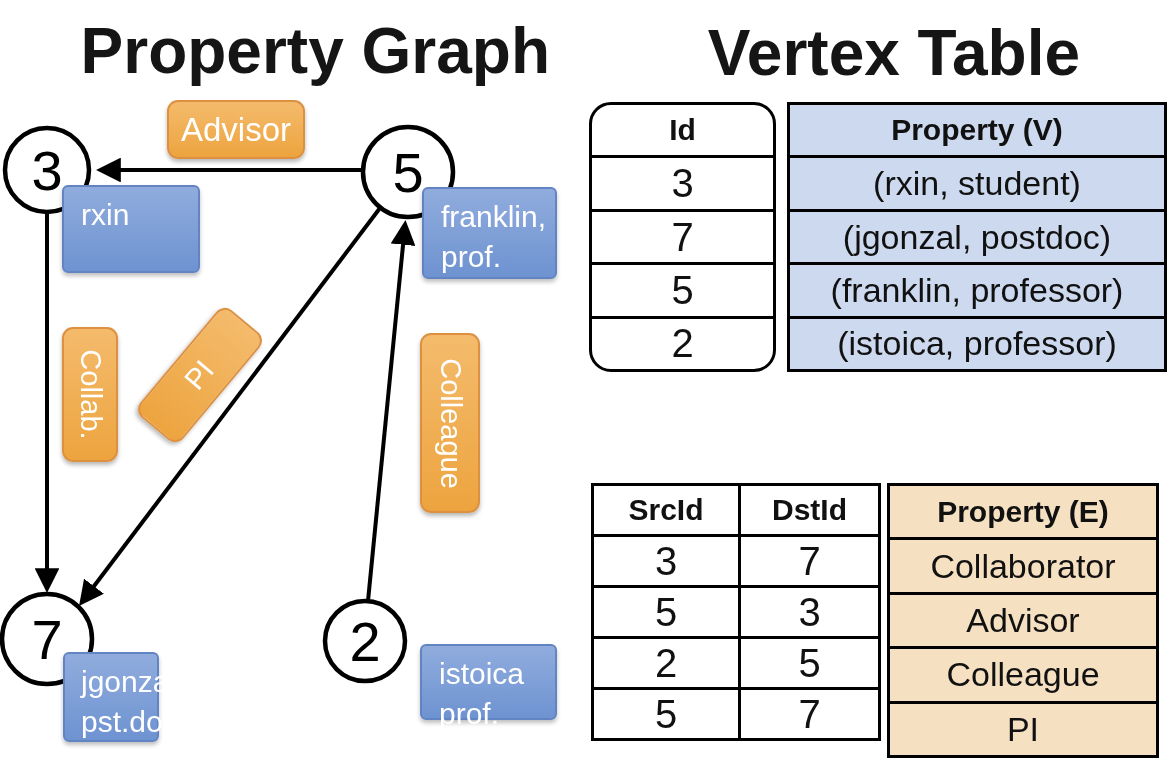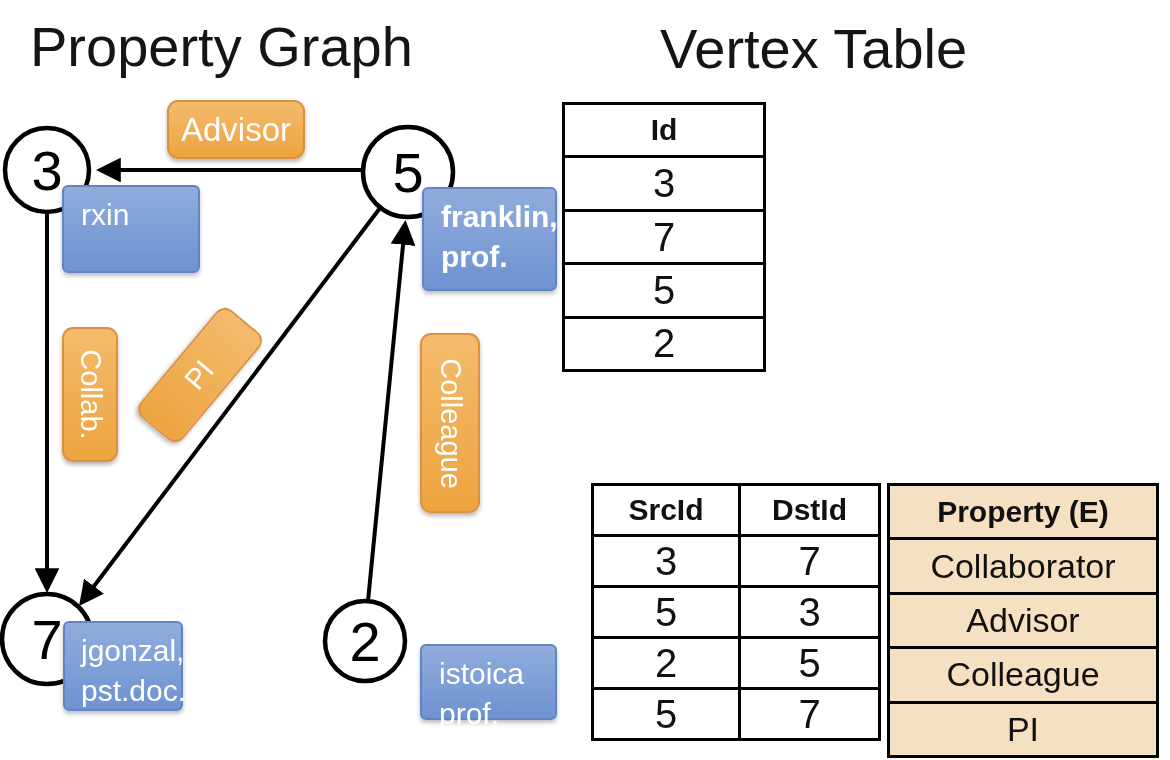--- a/index.html
+++ b/index.html
@@ -2,22 +2,22 @@
 <html><head>
 <meta charset="utf-8">
 <style>
   html,body{margin:0;padding:0;background:#fff;}
   #stage{
     position:relative;width:1170px;height:760px;background:#ffffff;overflow:hidden;
     font-family:"Liberation Sans", sans-serif;color:#111;
   }
   .abs{position:absolute;}
   .title{
-    font-size:56px;font-weight:400;letter-spacing:0px;color:#151515;
-    text-align:left;white-space:nowrap;
+    font-size:64px;font-weight:700;letter-spacing:0px;color:#151515;
+    text-align:right;white-space:nowrap;
   }
   
   .node-num{
     display:flex;align-items:center;justify-content:center;
     font-size:56px;color:#000;
   }
   
   .ebox{
     background:linear-gradient(180deg,#f4bb6c 0%,#eda43f 100%);
     border:2px solid #dd9140;border-radius:11px;
@@ -79,25 +79,25 @@
   </svg>
 
   <div class="abs node-num" style="left:5px;top:128px;width:84px;height:84px;">3</div>
   <div class="abs node-num" style="left:363px;top:127px;width:90px;height:90px;">5</div>
   <div class="abs node-num" style="left:2px;top:594px;width:90px;height:90px;">7</div>
   <div class="abs node-num" style="left:325px;top:601px;width:80px;height:80px;">2</div>
 
   <div class="abs pbox" style="left:62px;top:185px;width:138px;height:88px;">
     <div>rxin</div>
   </div>
-  <div class="abs pbox" style="left:422px;top:187px;width:135px;height:104px;font-weight:bold;">
+  <div class="abs pbox" style="left:422px;top:187px;width:135px;height:92px;">
     <div>franklin,</div>
     <div>prof.</div>
   </div>
-  <div class="abs pbox" style="left:63px;top:621px;width:120px;height:90px;padding-left:16px;">
+  <div class="abs pbox" style="left:63px;top:652px;width:96px;height:90px;padding-left:16px;">
     <div>jgonzal,</div>
     <div>pst.doc.</div>
   </div>
   <div class="abs pbox" style="left:420px;top:644px;width:137px;height:76px;">
     <div>istoica</div>
     <div>prof.</div>
   </div>
 
   <div class="abs ebox" style="left:167px;top:100px;width:138px;height:59px;">
     <span class="h">Advisor</span>
@@ -107,28 +107,35 @@
   </div>
   <div class="abs ebox" style="left:172px;top:305px;width:56px;height:140px;transform:rotate(40deg);">
     <span class="vtext-up">PI</span>
   </div>
   <div class="abs ebox" style="left:420px;top:333px;width:60px;height:180px;">
     <span class="vtext">Colleague</span>
   </div>
 
   <div class="abs title" style="left:660px;top:16px;width:420px;">Vertex Table</div>
 
-  <div class="abs tbl" style="left:562px;top:102px;width:204px;height:270px;">
+  <div class="abs tbl" style="left:589px;top:102px;width:187px;height:270px;border-radius:22px;">
     <div class="trow hdr">Id</div>
     <div class="trow idcell">3</div>
     <div class="trow idcell">7</div>
     <div class="trow idcell">5</div>
     <div class="trow idcell">2</div>
   </div>
 
+  <div class="abs tbl bluefill" style="left:787px;top:102px;width:380px;height:270px;">
+    <div class="trow hdr">Property (V)</div>
+    <div class="trow propcell">(rxin, student)</div>
+    <div class="trow propcell">(jgonzal, postdoc)</div>
+    <div class="trow propcell">(franklin, professor)</div>
+    <div class="trow propcell">(istoica, professor)</div>
+  </div>
 
 
   <div class="abs tbl" style="left:591px;top:483px;width:290px;height:258px;">
     <div class="trow">
       <div class="twocol">
         <div class="c1 hdr">SrcId</div>
         <div class="c2 hdr">DstId</div>
       </div>
     </div>
     <div class="trow">

